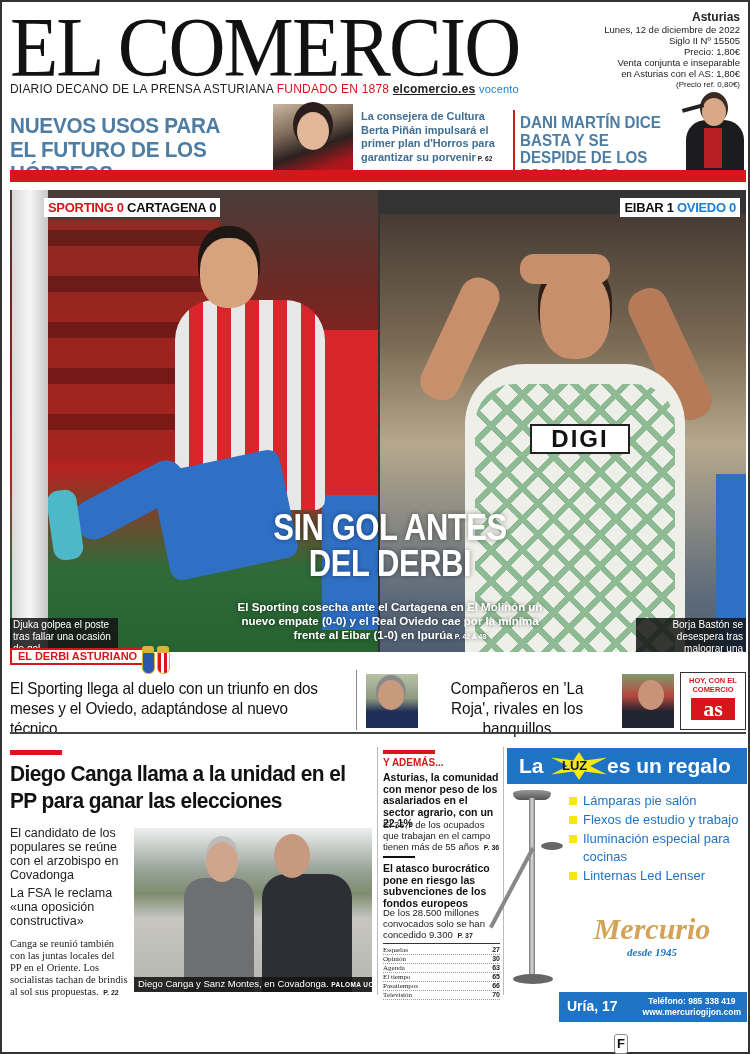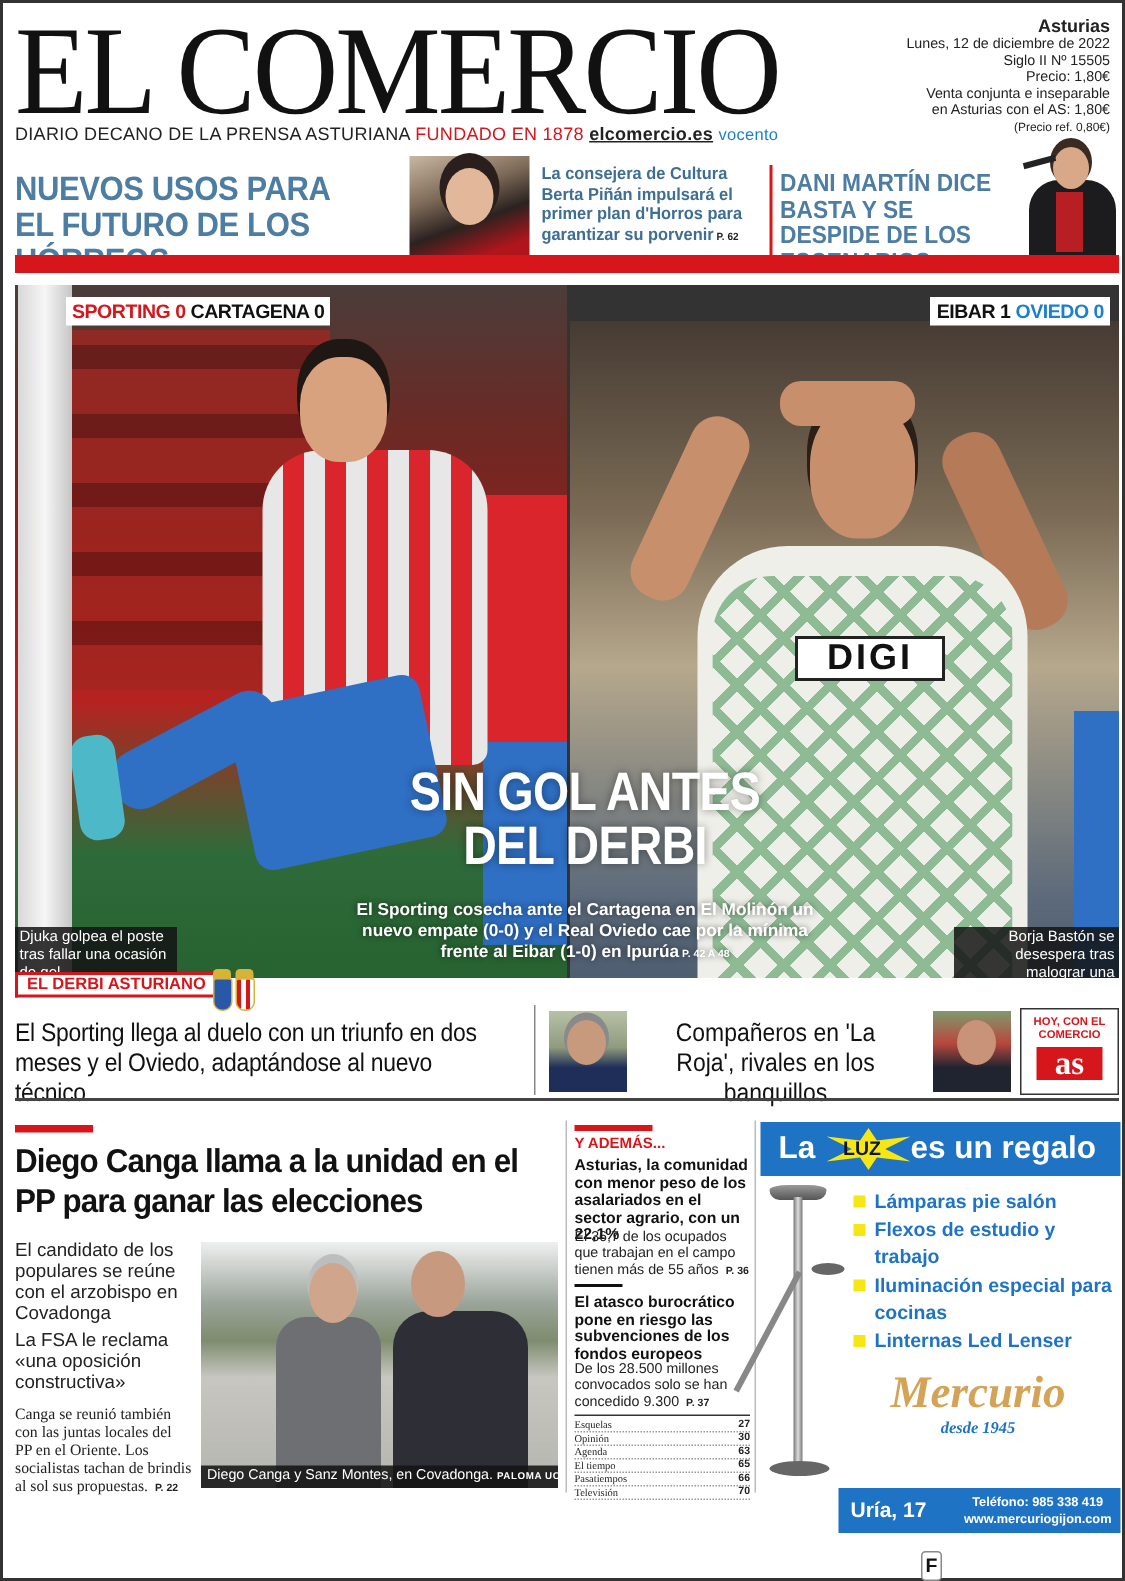--- a/index.html
+++ b/index.html
@@ -124,21 +124,21 @@
   .ad-banner .la { position: absolute; left: 12px; }
   .ad-banner .burst { position: absolute; left: 44px; top: 4px; width: 56px; height: 28px; background: #f5e614; clip-path: polygon(50% 0, 60% 30%, 100% 20%, 70% 50%, 100% 80%, 60% 70%, 50% 100%, 40% 70%, 0 80%, 30% 50%, 0 20%, 40% 30%); }
   .ad-banner .luz { position: absolute; left: 55px; top: 0; color: #0f172a; font-size: 13px; line-height: 36px; }
   .ad-banner .rest { position: absolute; left: 100px; }
   .lamp-pole { position: absolute; left: 22px; top: 50px; width: 6px; height: 180px; background: linear-gradient(90deg, #777, #ddd, #777); }
   .lamp-shade { position: absolute; left: 6px; top: 42px; width: 38px; height: 10px; background: linear-gradient(180deg, #999, #555); border-radius: 50% 50% 10px 10px; }
   .lamp-arm { position: absolute; left: 24px; top: 100px; width: 4px; height: 90px; background: #888; transform: rotate(28deg); transform-origin: top; }
   .lamp-head2 { position: absolute; left: 34px; top: 94px; width: 22px; height: 8px; background: #666; border-radius: 50%; }
   .lamp-base { position: absolute; left: 6px; top: 226px; width: 40px; height: 10px; border-radius: 50%; background: #666; }
   .ad-list { position: absolute; left: 62px; top: 44px; width: 178px; }
-  .ad-item { position: relative; padding-left: 14px; font-weight: bold; font-size: 13px; line-height: 18px; color: #1f73c4; margin-bottom: 1px; }
+  .ad-item { position: relative; padding-left: 14px; font-weight: normal; font-size: 13px; line-height: 18px; color: #1f73c4; margin-bottom: 1px; }
   .ad-item::before { content: ""; position: absolute; left: 0; top: 5px; width: 8px; height: 8px; background: #f5e614; }
   .ad-brand { position: absolute; left: 70px; top: 166px; width: 150px; text-align: center; font-family: "Liberation Serif", serif; font-style: italic; font-weight: bold; font-size: 30px; line-height: 30px; color: #d4a356; }
   .ad-since { position: absolute; left: 70px; top: 198px; width: 150px; text-align: center; font-family: "Liberation Serif", serif; font-style: italic; font-weight: bold; font-size: 11px; color: #1f73c4; }
   .ad-footer { position: absolute; left: 52px; top: 214px; width: 188px; height: 30px; background: #1f73c4; color: #fff; margin-top: 30px; }
   .ad-footer .addr { position: absolute; left: 8px; top: 6px; font-weight: bold; font-size: 14px; }
   .ad-footer .tel { position: absolute; right: 6px; top: 4px; font-weight: bold; font-size: 8.5px; line-height: 11px; text-align: center; }
 
   
   .bottom-icon { position: absolute; left: 612px; top: 1032px; width: 14px; height: 20px; border: 1px solid #888; border-radius: 3px; background: #fff; font-weight: bold; font-size: 13px; line-height: 18px; text-align: center; color: #111; }
 </style>

